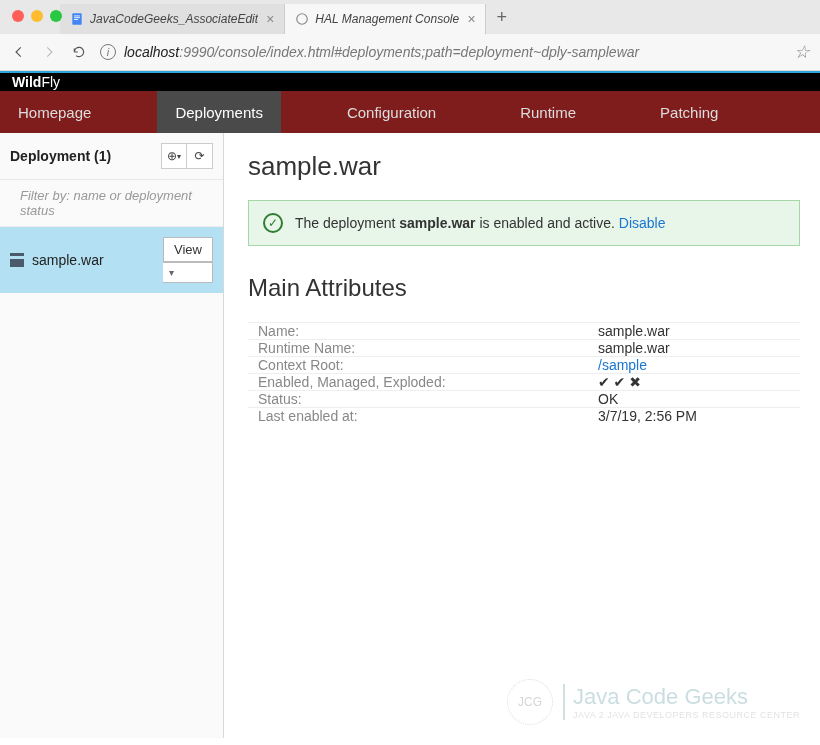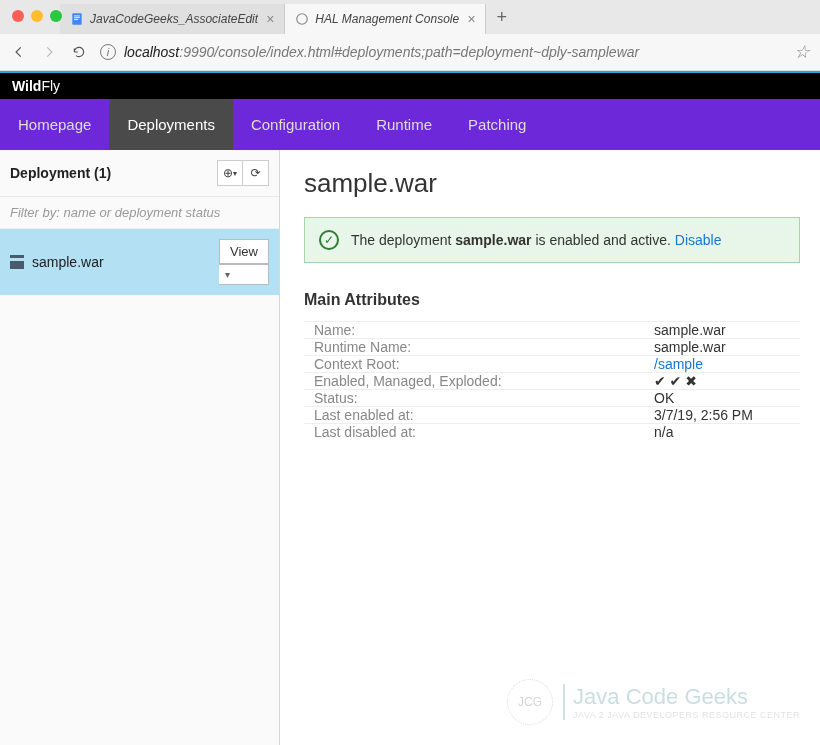--- a/index.html
+++ b/index.html
@@ -23,55 +23,55 @@
 .nav-bar { display: flex; align-items: center; height: 36px; padding: 0 10px; background: #f7f7f7; gap: 12px; }
 .nav-btn { color: #555; padding: 2px; }
 .nav-btn.disabled { color: #bbb; }
 .url-bar { flex: 1; display: flex; align-items: center; font-size: 14px; color: #333; }
 .url-info-icon { width: 16px; height: 16px; border: 1px solid #777; border-radius: 50%; display: inline-flex; align-items: center; justify-content: center; font-size: 11px; color: #777; margin-right: 8px; }
 .url-host { color: #222; }
 .url-path { color: #777; }
 .star-icon { color: #888; font-size: 18px; }
 
 
-.wildfly-bar { background: #000; color: #fff; height: 28px; display: flex; align-items: center; padding: 0 12px; font-size: 14px; border-top: 2px solid #2fa5d8; }
+.wildfly-bar { background: #000; color: #fff; height: 20px; display: flex; align-items: center; padding: 0 12px; font-size: 14px; border-top: 2px solid #2fa5d8; }
 .wildfly-logo { font-weight: bold; }
 .wildfly-logo .thin { font-weight: 300; }
 
 
-.main-nav { background: #6d28d9; display: flex; height: 51px; }
+.main-nav { background: #7f1d1d; display: flex; height: 42px; gap: 48px; }
 .main-nav .nav-item { color: #ddd; padding: 0 18px; display: flex; align-items: center; font-size: 15px; }
 .main-nav .nav-item.active { background: #4a4a4a; color: #fff; }
 
 
 .app-body { display: flex; height: calc(745px - 34px - 36px - 28px - 42px); }
 
 
-.sidebar { width: 280px; border-right: 1px solid #d8d8d8; background: #fafafa; display: flex; flex-direction: column; }
+.sidebar { width: 224px; border-right: 1px solid #d8d8d8; background: #fafafa; display: flex; flex-direction: column; }
 .sidebar-header { display: flex; align-items: center; justify-content: space-between; padding: 10px 10px; border-bottom: 1px solid #e8e8e8; }
 .sidebar-header-title { font-size: 14px; color: #222; font-weight: 600; }
 .sidebar-header-tools { display: flex; }
 .tool-btn { width: 26px; height: 26px; border: 1px solid #ccc; background: #fff; display: flex; align-items: center; justify-content: center; font-size: 12px; color: #444; }
 .tool-btn + .tool-btn { border-left: none; }
-.filter-row { padding: 8px 10px; font-size: 13px; color: #999; font-style: italic; border-bottom: 1px solid #eee; }
+.filter-row { padding: 8px 20px; font-size: 13px; color: #999; font-style: italic; border-bottom: 1px solid #eee; }
 .deployment-item { display: flex; align-items: center; justify-content: space-between; padding: 10px 10px; background: #b3e0f2; }
 .deployment-item-left { display: flex; align-items: center; gap: 8px; font-size: 14px; color: #222; }
 .archive-icon { width: 14px; height: 14px; background: #4a5a6a; display: inline-block; position: relative; }
 .archive-icon::before { content: ''; position: absolute; top: 3px; left: 0; right: 0; height: 3px; background: #b3e0f2; }
 .view-btn-group { display: flex; flex-direction: column; }
 .view-btn { border: 1px solid #bbb; background: #fff; padding: 4px 10px; font-size: 13px; color: #333; }
 .view-dropdown { border: 1px solid #bbb; border-left: none; background: #fff; padding: 4px 6px; font-size: 10px; color: #666; }
 
 
 .content { flex: 1; padding: 18px 20px 18px 24px; overflow: auto; }
 .page-title { font-size: 26px; font-weight: 400; color: #333; margin-bottom: 18px; }
 .alert-success { border: 1px solid #a5d6a7; background: #e8f5e9; padding: 12px 14px; display: flex; align-items: center; gap: 12px; font-size: 14px; color: #333; margin-bottom: 28px; }
 .alert-success .check-circle { width: 20px; height: 20px; border: 2px solid #2e7d32; border-radius: 50%; display: flex; align-items: center; justify-content: center; color: #2e7d32; font-size: 12px; flex-shrink: 0; }
 .alert-success a { color: #1976d2; text-decoration: none; }
-.section-title { font-size: 16px; font-weight: 700; color: #333; margin-bottom: 12px; }
+.section-title { font-size: 24px; font-weight: 400; color: #333; margin-bottom: 20px; }
 .attr-table { width: 100%; }
 .attr-row { display: flex; padding: 0 10px; border-top: 1px solid #eee; font-size: 14px; }
 .attr-label { width: 340px; color: #888; }
 .attr-value { color: #333; }
 .attr-value.link { color: #1976d2; }
 
 
 .watermark { position: absolute; right: 20px; bottom: 20px; opacity: 0.35; font-family: Georgia, serif; display: flex; align-items: center; gap: 10px; }
 .wm-circle { width: 46px; height: 46px; border: 1px dotted #999; border-radius: 50%; display: flex; align-items: center; justify-content: center; font-size: 12px; color: #888; }
 .wm-text { border-left: 2px solid #7aa; padding-left: 8px; }
@@ -187,24 +187,20 @@
         <div class="attr-value">✔ ✔ ✖</div>
       </div>
       <div class="attr-row">
         <div class="attr-label">Status:</div>
         <div class="attr-value">OK</div>
       </div>
       <div class="attr-row">
         <div class="attr-label">Last enabled at:</div>
         <div class="attr-value">3/7/19, 2:56 PM</div>
       </div>
-      <div class="attr-row">
-        <div class="attr-label">Last disabled at:</div>
-        <div class="attr-value">n/a</div>
-      </div>
     </div>
   </div>
 </div>
 
 <div class="watermark">
   <div class="wm-circle">JCG</div>
   <div class="wm-text">
     <div class="wm-main">Java Code Geeks</div>
     <div class="wm-sub">JAVA 2 JAVA DEVELOPERS RESOURCE CENTER</div>
   </div>

